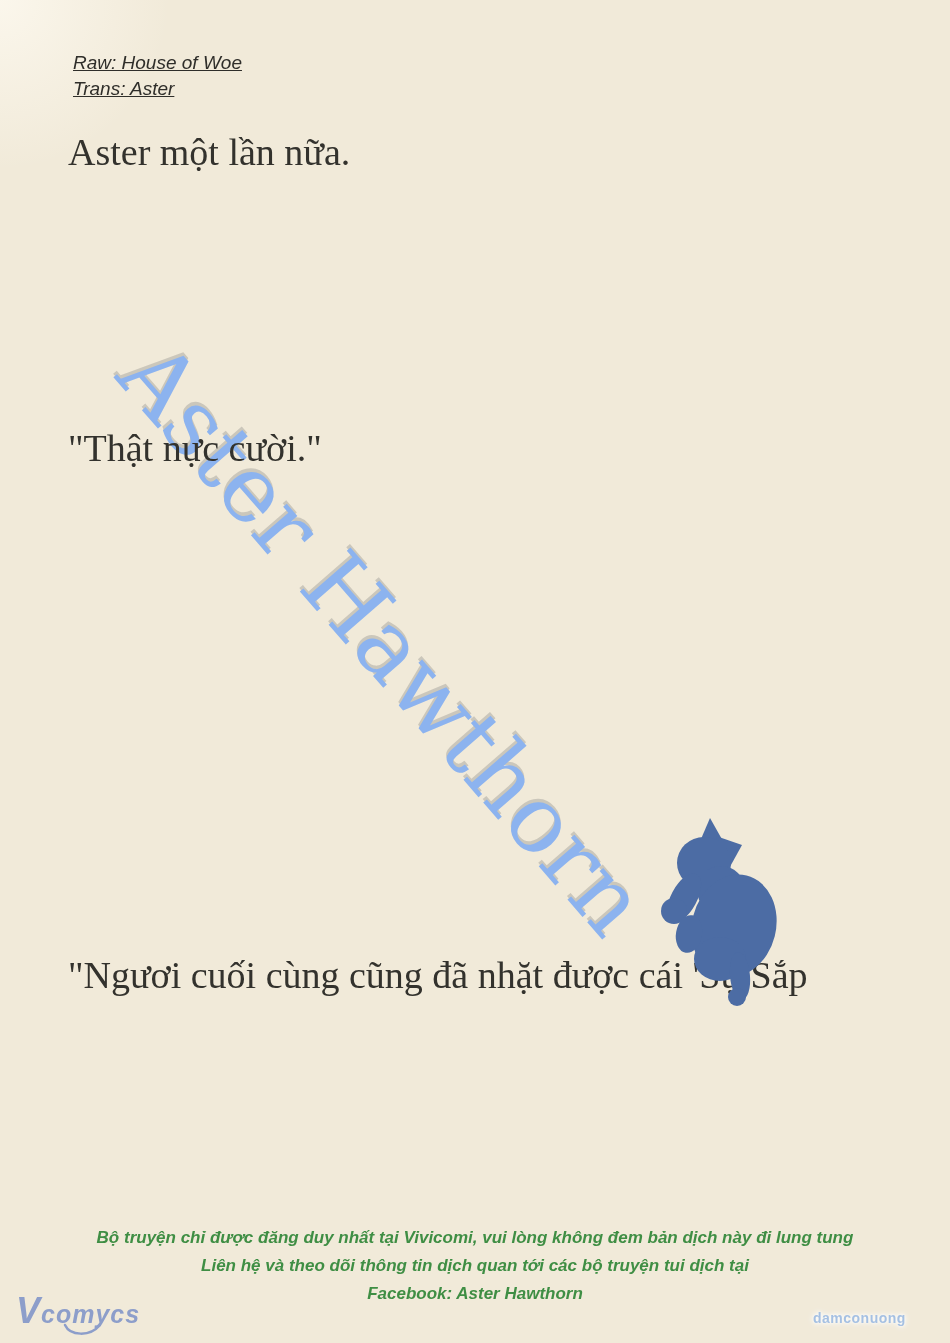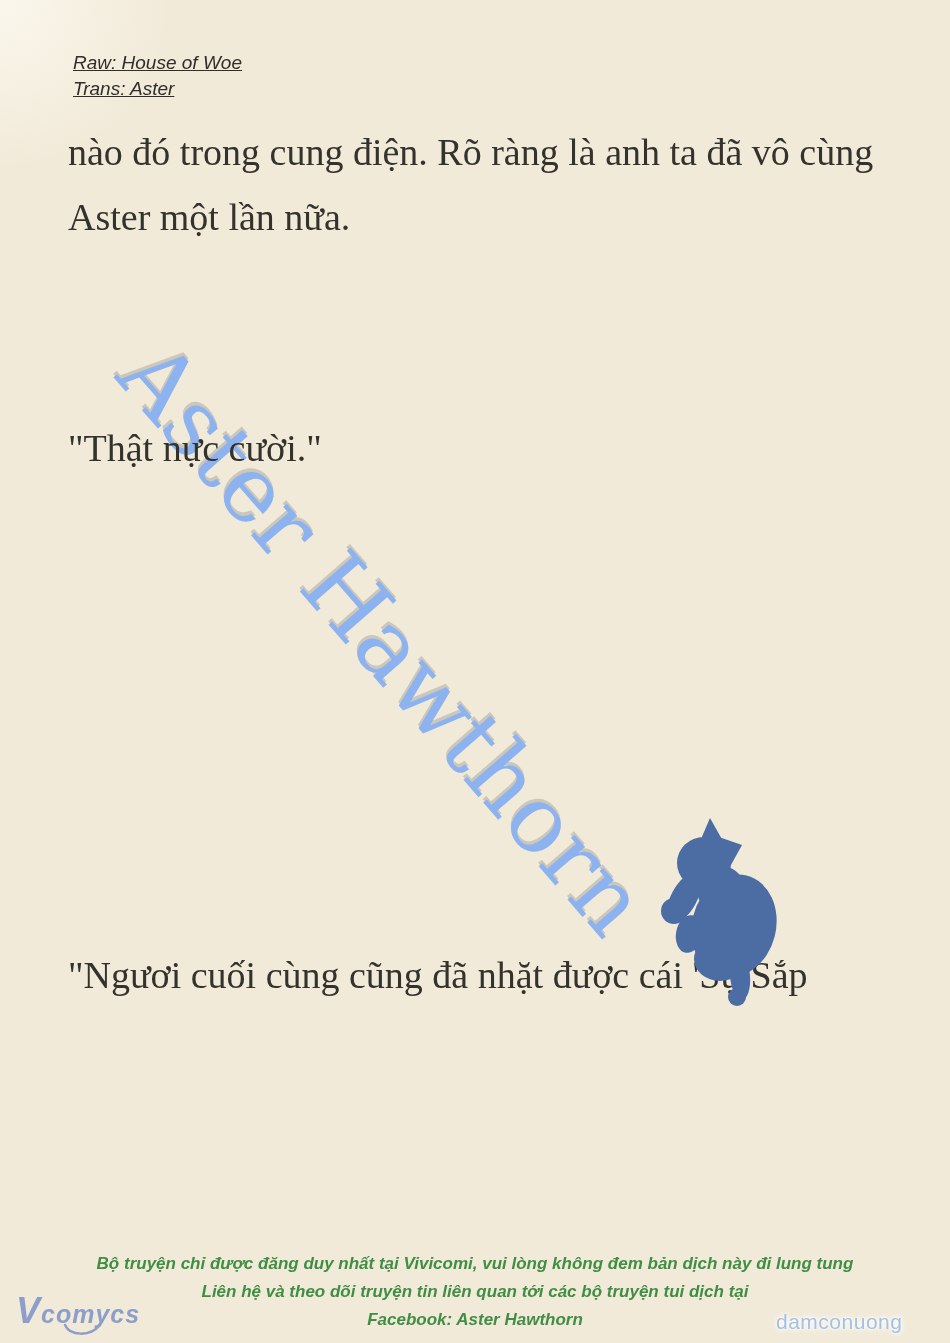--- a/index.html
+++ b/index.html
@@ -27,57 +27,56 @@
     text-shadow:-3px -2px 0 rgba(125,125,125,.32);
     z-index:1;user-select:none;
   }
   .bodytext{position:absolute;left:68px;z-index:2;color:#33322d;}
   .bodytext .tline{
     font-size:38px;line-height:65px;white-space:nowrap;
   }
   .p1{top:120px;} .p2{top:416px;} .p3{top:580px;} .p4{top:943px;}
   .cat{position:absolute;left:648px;top:816px;z-index:3;}
   .footer{
-    position:absolute;left:0;top:1250px;width:950px;
+    position:absolute;left:0;top:1224px;width:950px;
     text-align:center;z-index:2;
     font-family:"Liberation Sans", sans-serif;
     font-style:italic;font-weight:bold;
     font-size:17px;line-height:28px;color:#3f8e44;
   }
   .vcomycs{
     position:absolute;left:16px;top:1290px;z-index:2;
     font-family:Liberation Sans, sans-serif;
     font-style:italic;font-weight:bold;color:#8d9eca;
     letter-spacing:1px;
   }
   .vcomycs .v{font-size:36px;}
   .vcomycs .rest{font-size:25px;}
   .vcomycs-swirl{position:absolute;left:62px;top:1322px;z-index:2;}
   .damconuong{
-    position:absolute;left:776px;top:1310px;z-index:2;
+    position:absolute;left:813px;top:1310px;z-index:2;
     font-family:"Liberation Sans", sans-serif;
-    font-weight:normal;font-size:21px;letter-spacing:.5px;
+    font-weight:bold;font-size:14px;letter-spacing:.5px;
     color:#a5c0e2;
     text-shadow:0 0 3px #ffffff,0 0 6px #ffffff,0 0 9px rgba(255,255,255,.8);
   }
 </style>
 </head>
 <body>
 
 <div class="page">
 
   <div class="header">
     <div>Raw: House of Woe</div>
     <div>Trans: Aster</div>
   </div>
 
   <div class="watermark">Aster Hawthorn</div>
 
   <div class="bodytext p1">
-    <div class="tline">nào đó trong cung điện. Rõ ràng là anh ta đã vô cùng</div>
     <div class="tline">Aster một lần nữa.</div>
   </div>
 
   <div class="bodytext p2">
     <div class="tline">"Thật nực cười."</div>
   </div>
 
 
   <div class="bodytext p4">
     <div class="tline">"Ngươi cuối cùng cũng đã nhặt được cái 'Sự Sắp</div>
@@ -104,21 +103,21 @@
 
       <ellipse cx="72" cy="143" rx="26" ry="22"></ellipse>
 
       <ellipse cx="92" cy="160" rx="10" ry="24" transform="rotate(-5 92 160)"></ellipse>
       <circle cx="89" cy="181" r="9"></circle>
     </g>
   </svg>
 
   <div class="footer">
     <div>Bộ truyện chỉ được đăng duy nhất tại Vivicomi, vui lòng không đem bản dịch này đi lung tung</div>
-    <div>Liên hệ và theo dõi truyện tin liên quan tới các bộ truyện tui dịch tại</div>
+    <div>Liên hệ và theo dõi thông tin dịch quan tới các bộ truyện tui dịch tại</div>
     <div>Facebook: Aster Hawthorn</div>
   </div>
 
   <div class="vcomycs">
     <span class="v">V</span><span class="rest">comycs</span>
   </div>
   <svg class="vcomycs-swirl" width="42" height="16" viewBox="0 0 42 16">
     <path d="M3,3 C8,14 28,15 38,3" fill="none" stroke="#8d9eca" stroke-width="2.5" stroke-linecap="round"></path>
   </svg>
 

